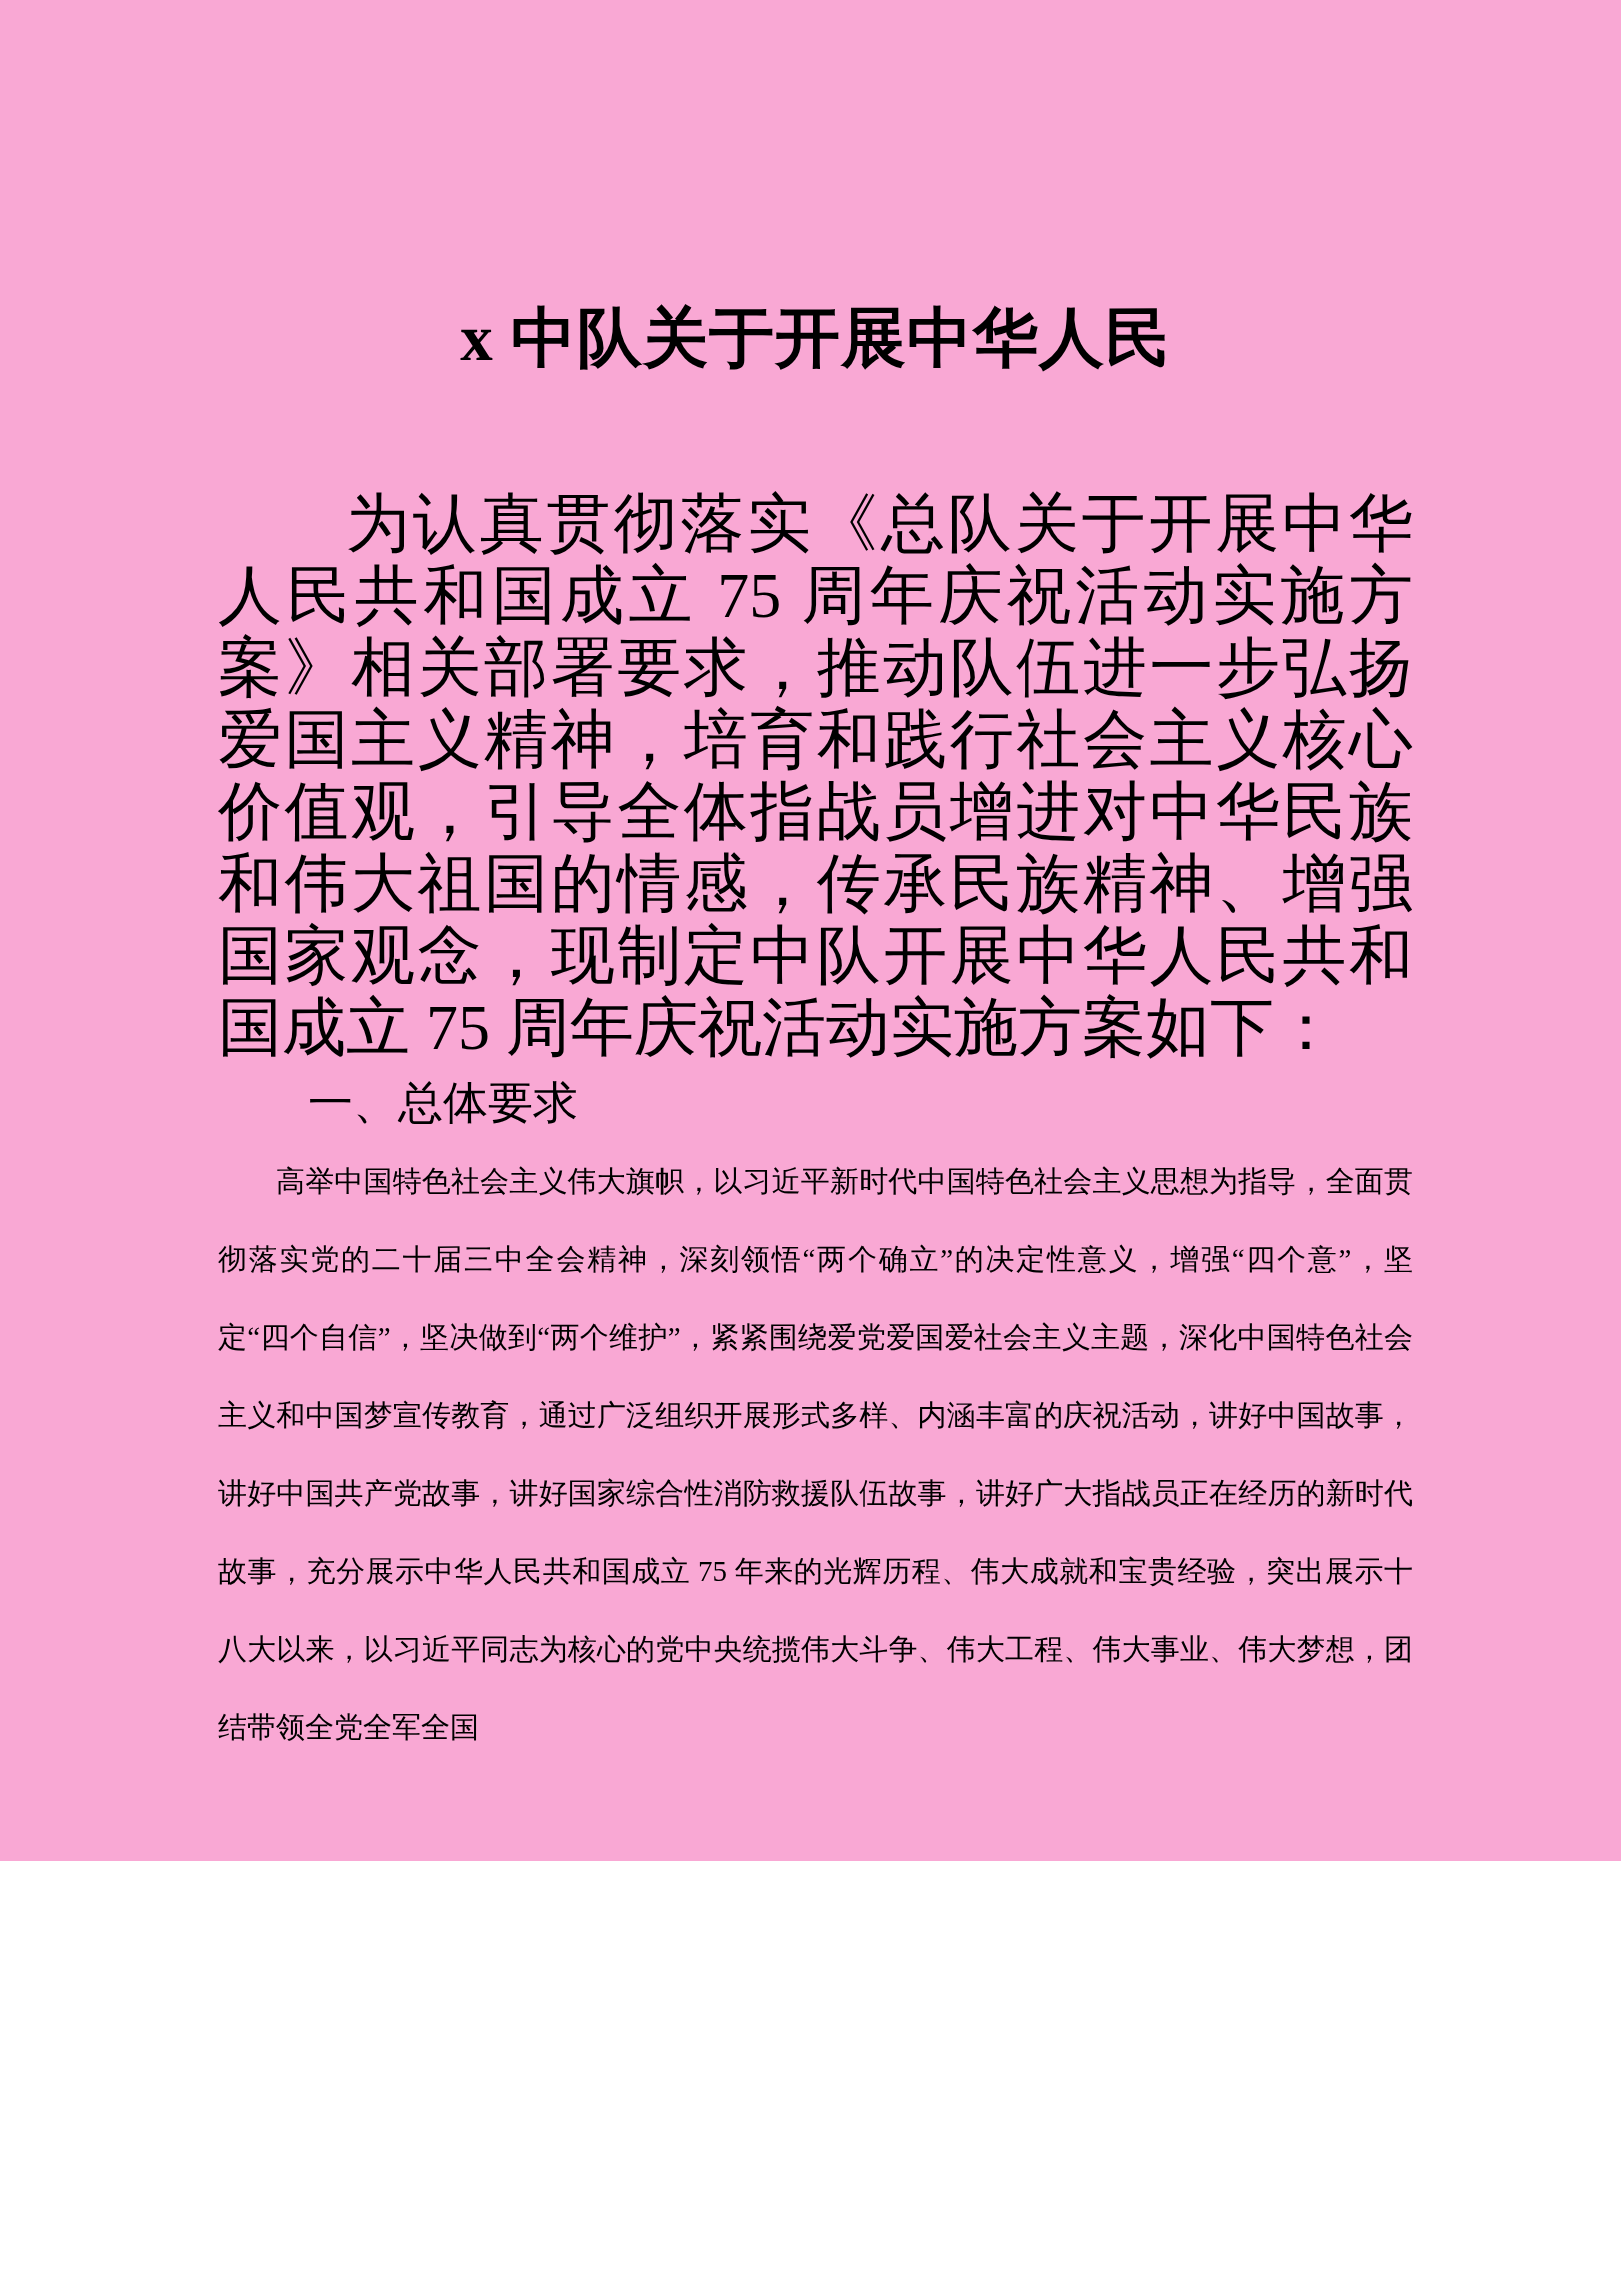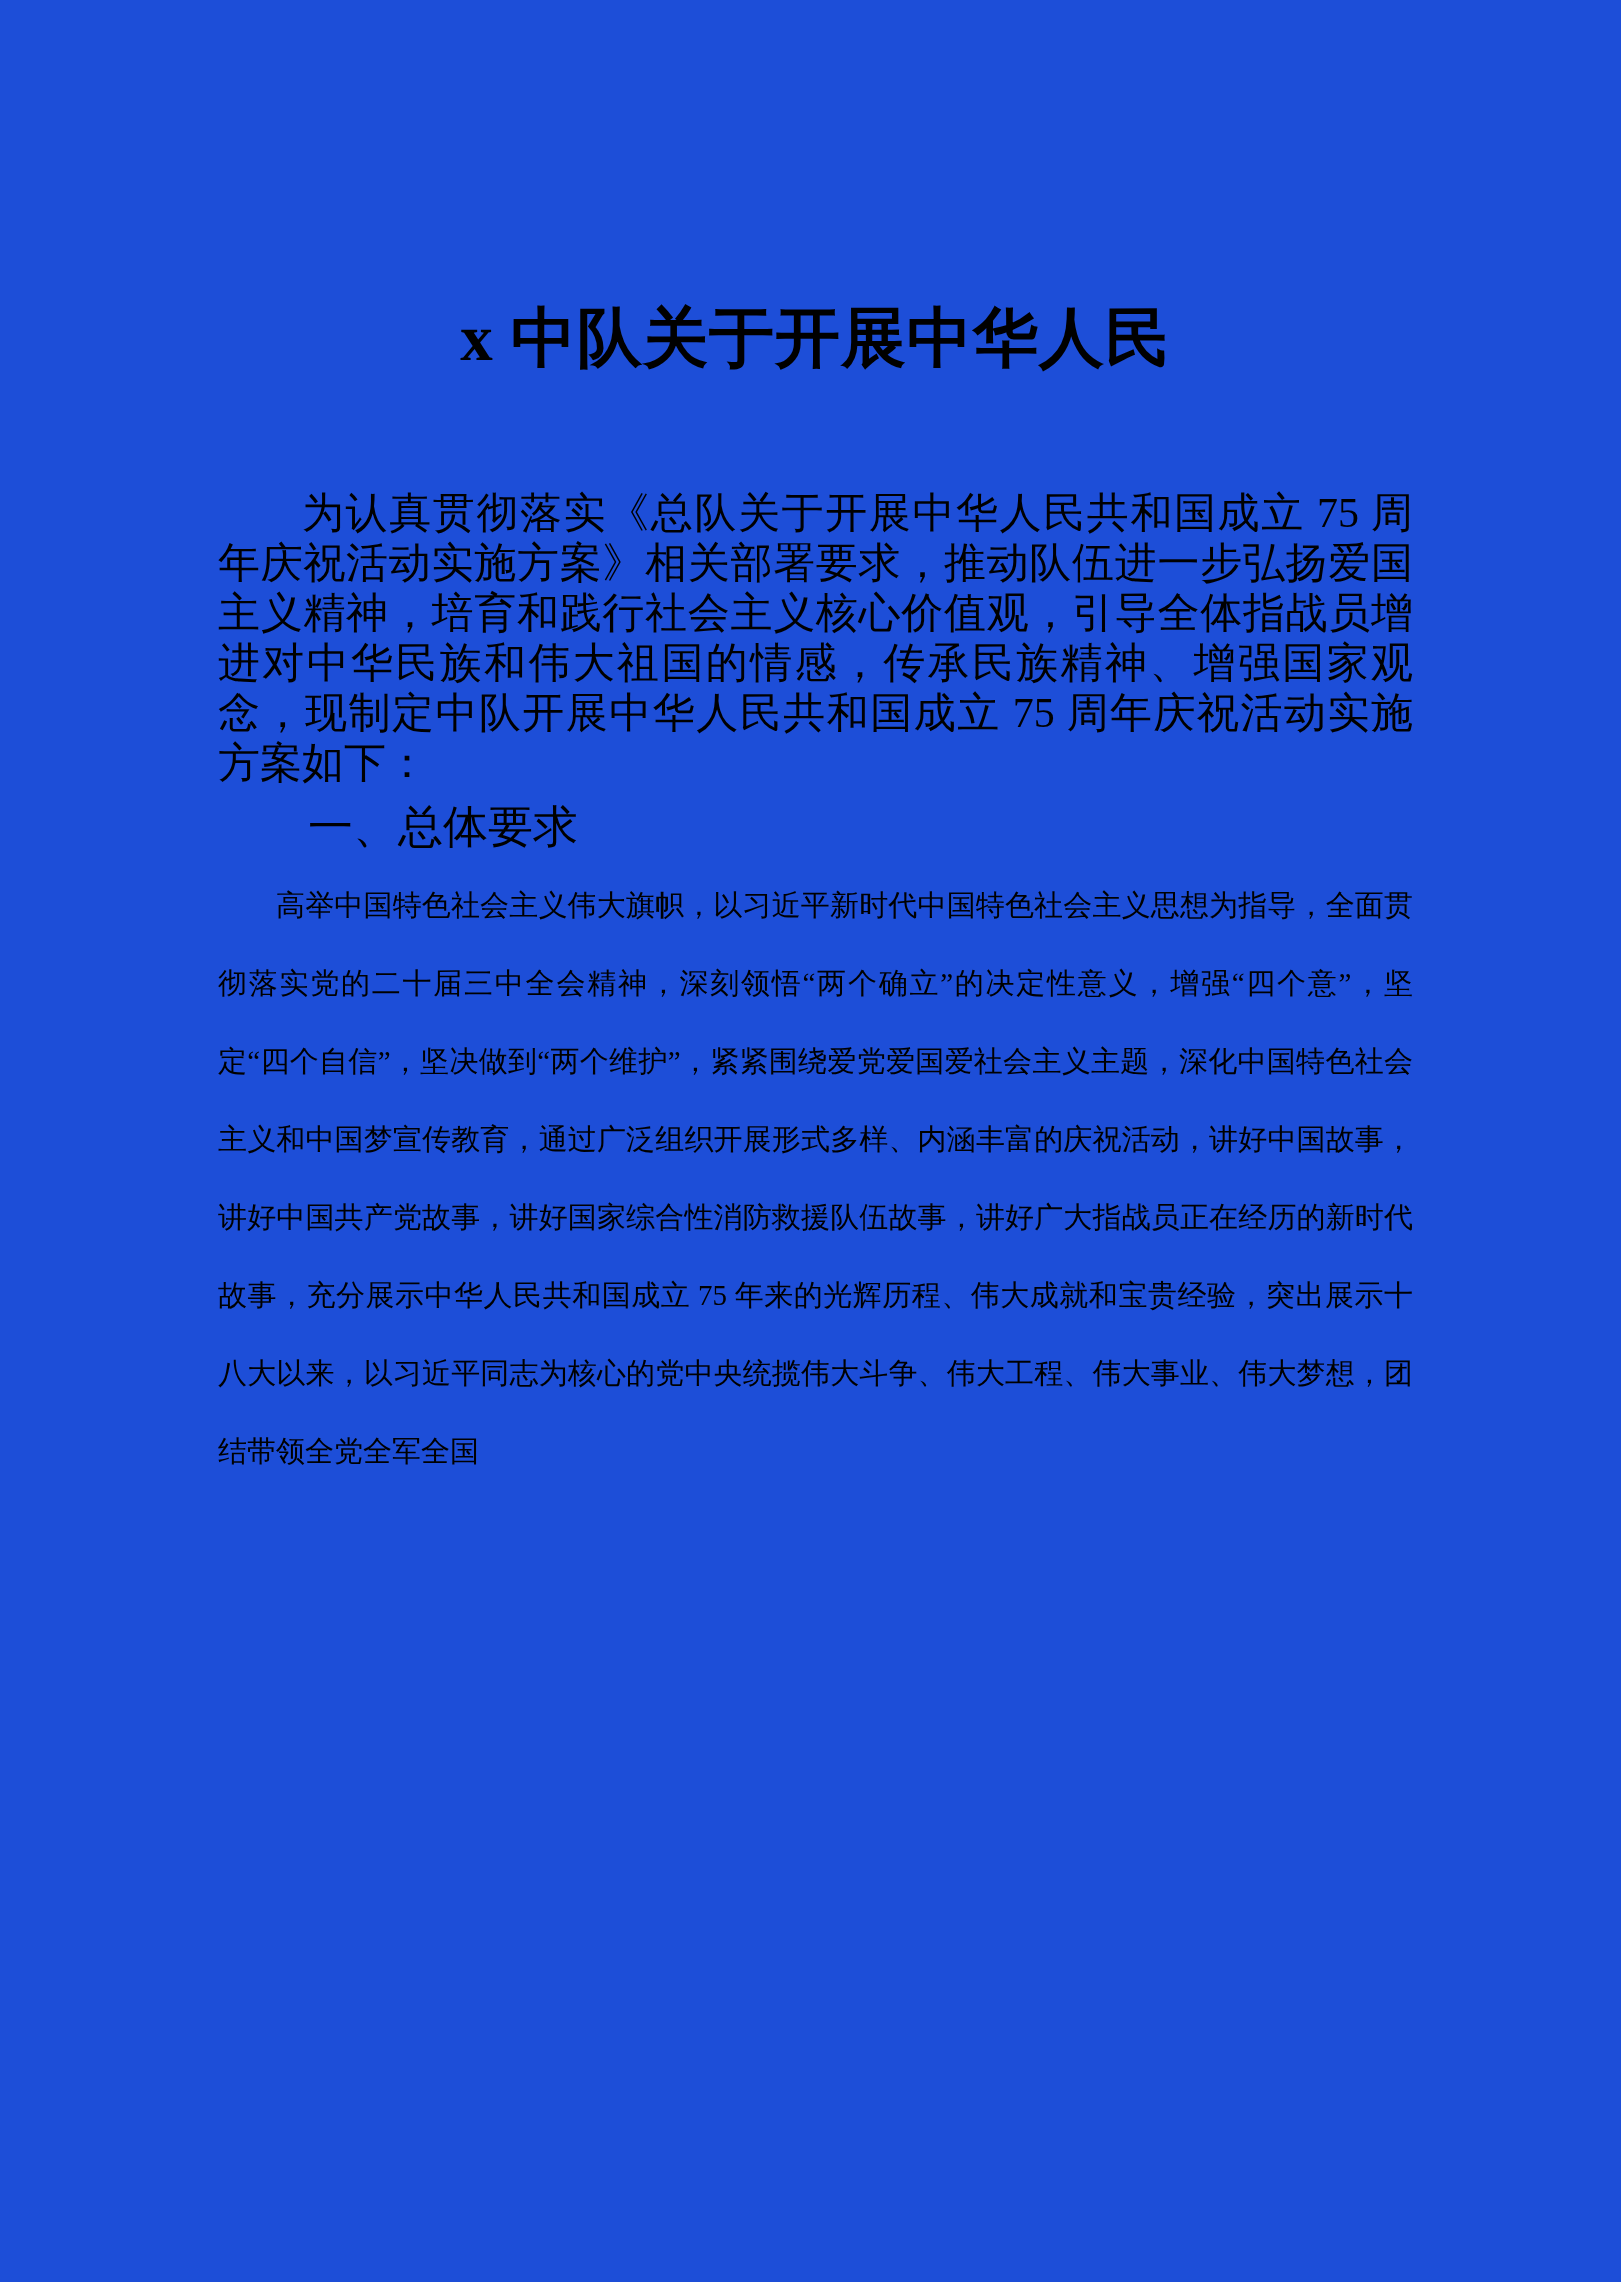--- a/index.html
+++ b/index.html
@@ -10,23 +10,23 @@
   body {
     width: 1621px;
     height: 2293px;
     overflow: hidden;
     color: #000000;
     font-family: "Liberation Serif", "DejaVu Serif", serif;
   }
   .page {
     box-sizing: border-box;
     width: 1621px;
-    height: 2282px;
+    height: 1861px;
     padding: 282px 208px 0 218px;
-    background: #1d4ed8;
+    background: #f9a8d4;
     overflow: hidden;
   }
   .doc-title {
     margin: 0 0 94px 0;
     font-size: 65px;
     line-height: 112px;
     font-weight: 600;
     text-align: center;
     letter-spacing: 1px;
   }
@@ -34,22 +34,22 @@
     display: block;
     white-space: nowrap;
   }
   .para {
     margin: 0;
     text-align: justify;
     text-indent: 2em;
     word-break: break-all;
   }
   .para-lead {
-    font-size: 42px;
-    line-height: 50px;
+    font-size: 64px;
+    line-height: 72px;
   }
   .para-heading {
     font-size: 45px;
     line-height: 78px;
     font-family: Liberation Serif, serif;
     text-align: left;
   }
   .para-body {
     font-size: 29px;
     line-height: 78px;

